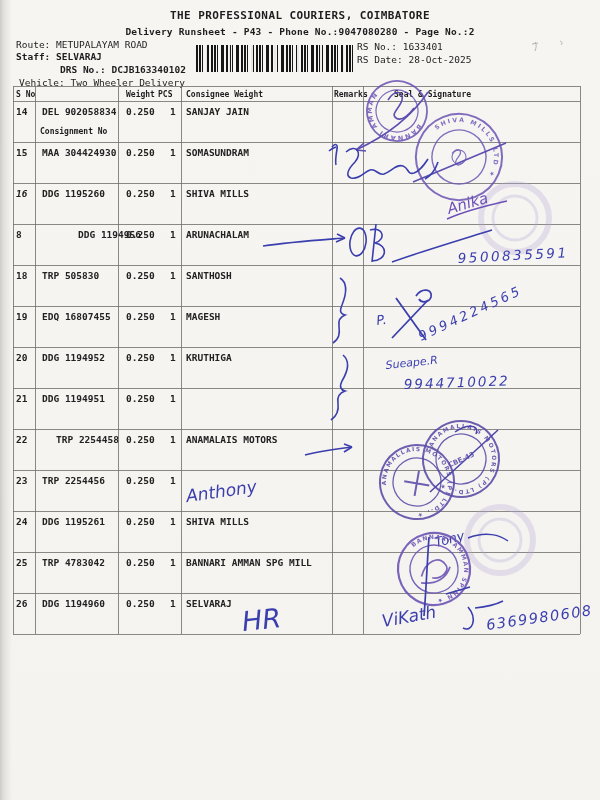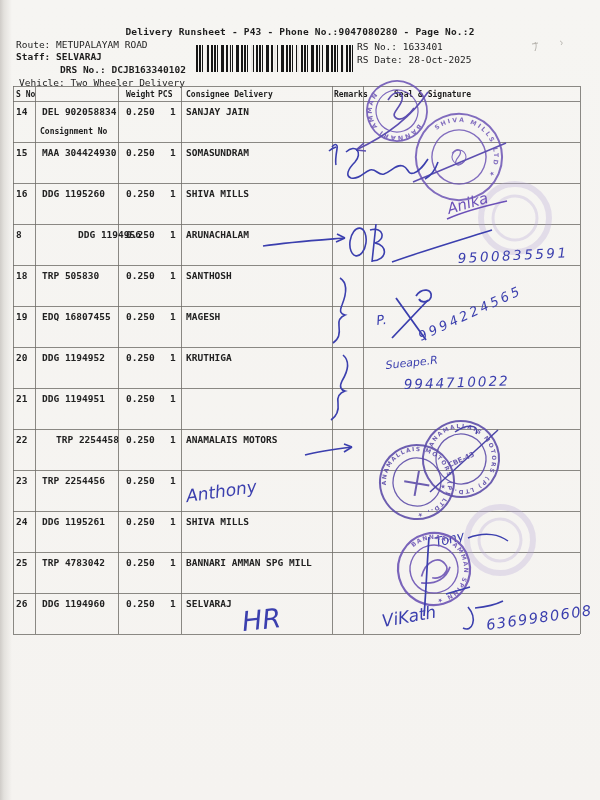--- a/index.html
+++ b/index.html
@@ -25,20 +25,21 @@
       repeating-linear-gradient(90deg,#161616 0 2px,transparent 2px 3px,#161616 3px 5px,transparent 5px 6px,#161616 6px 7px,transparent 7px 10px,#161616 10px 13px,transparent 13px 15px);
   }
   svg.inklayer{position:absolute;left:0;top:0;pointer-events:none;}
   .ringtext{font-family:"DejaVu Sans",sans-serif;font-weight:bold;}
 </style>
 </head>
 <body>
 
 <div class="page">
 
+  <div class="abs title" style="top:9px;left:0;">THE PROFESSIONAL COURIERS, COIMBATORE</div>
   <div class="abs subtitle" style="top:26px;left:0;">Delivery Runsheet - P43 - Phone No.:9047080280 - Page No.:2</div>
 
   <div class="abs meta" style="left:16px;top:39px;">
     <span>Route:</span>
     <span>METUPALAYAM ROAD</span>
   </div>
   <div class="abs meta bold" style="left:16px;top:51px;">
     <span>Staff:</span>
     <span>SELVARAJ</span>
   </div>
@@ -59,21 +60,21 @@
   </div>
   <div class="abs meta" style="left:357px;top:54px;">
     <span>RS Date:</span>
     <span>28-Oct-2025</span>
   </div>
 
   <div class="abs colhead" style="left:16px;top:90px;">S No</div>
   <div class="abs colhead" style="left:40px;top:90px;margin-top:37px;">Consignment No</div>
   <div class="abs colhead" style="left:126px;top:90px;">Weight</div>
   <div class="abs colhead" style="left:158px;top:90px;">PCS</div>
-  <div class="abs colhead" style="left:186px;top:90px;">Consignee Delivery</div>
+  <div class="abs colhead" style="left:186px;top:90px;">Consignee Weight</div>
   <div class="abs colhead" style="left:334px;top:90px;">Remarks</div>
   <div class="abs colhead" style="left:394px;top:90px;">Seal &amp; Signature</div>
 
   <div id="grid">
       <div class="gridline" style="left: 13px; top: 86px; width: 1px; height: 548px;"></div>
       <div class="gridline" style="left: 35px; top: 86px; width: 1px; height: 548px;"></div>
       <div class="gridline" style="left: 118px; top: 86px; width: 1px; height: 548px;"></div>
       <div class="gridline" style="left: 181px; top: 86px; width: 1px; height: 548px;"></div>
       <div class="gridline" style="left: 332px; top: 86px; width: 1px; height: 548px;"></div>
       <div class="gridline" style="left: 363px; top: 86px; width: 1px; height: 548px;"></div>
@@ -98,21 +99,21 @@
       <div class="cell" style="left: 16px; top: 106px;">14</div>
       <div class="cell" style="left: 42px; top: 106px;">DEL 902058834</div>
       <div class="cell" style="left: 126px; top: 106px;">0.250</div>
       <div class="cell" style="left: 170px; top: 106px;">1</div>
       <div class="cell" style="left: 186px; top: 106px;">SANJAY JAIN</div>
       <div class="cell" style="left: 16px; top: 147px;">15</div>
       <div class="cell" style="left: 42px; top: 147px;">MAA 304424930</div>
       <div class="cell" style="left: 126px; top: 147px;">0.250</div>
       <div class="cell" style="left: 170px; top: 147px;">1</div>
       <div class="cell" style="left: 186px; top: 147px;">SOMASUNDRAM</div>
-      <div class="cell" style="left: 16px; top: 188px;">16</div>
+      <div class="cell" style="left: 16px; top: 188px; font-style: italic;">16</div>
       <div class="cell" style="left: 42px; top: 188px;">DDG 1195260</div>
       <div class="cell" style="left: 126px; top: 188px;">0.250</div>
       <div class="cell" style="left: 170px; top: 188px;">1</div>
       <div class="cell" style="left: 186px; top: 188px;">SHIVA MILLS</div>
       <div class="cell" style="left: 16px; top: 229px;">8</div>
       <div class="cell" style="left: 42px; top: 229px; padding-left: 36px;">DDG 1194956</div>
       <div class="cell" style="left: 126px; top: 229px;">0.250</div>
       <div class="cell" style="left: 170px; top: 229px;">1</div>
       <div class="cell" style="left: 186px; top: 229px;">ARUNACHALAM</div>
       <div class="cell" style="left: 16px; top: 270px;">18</div>

